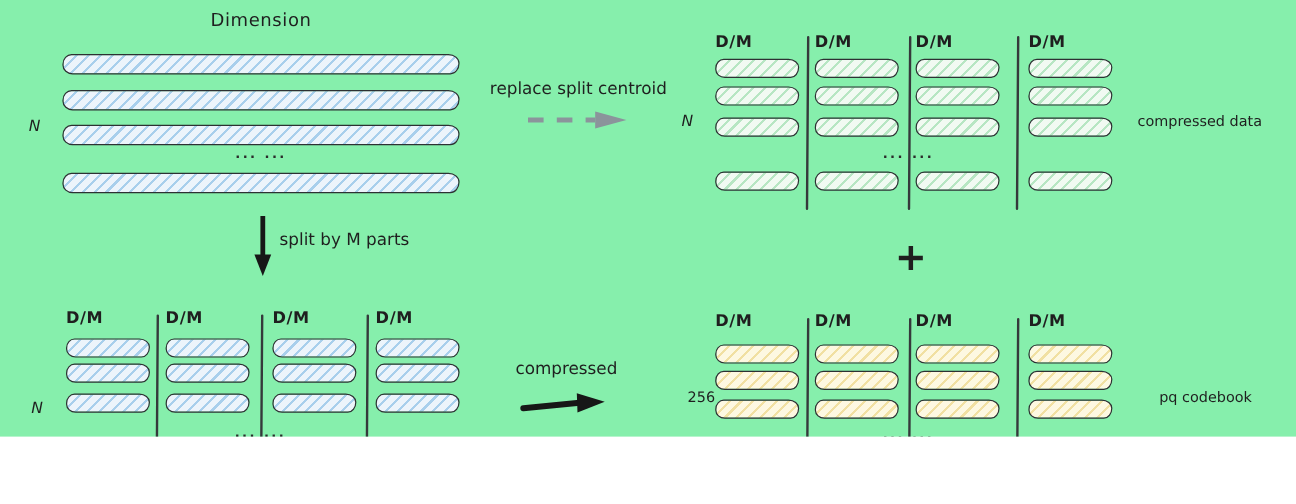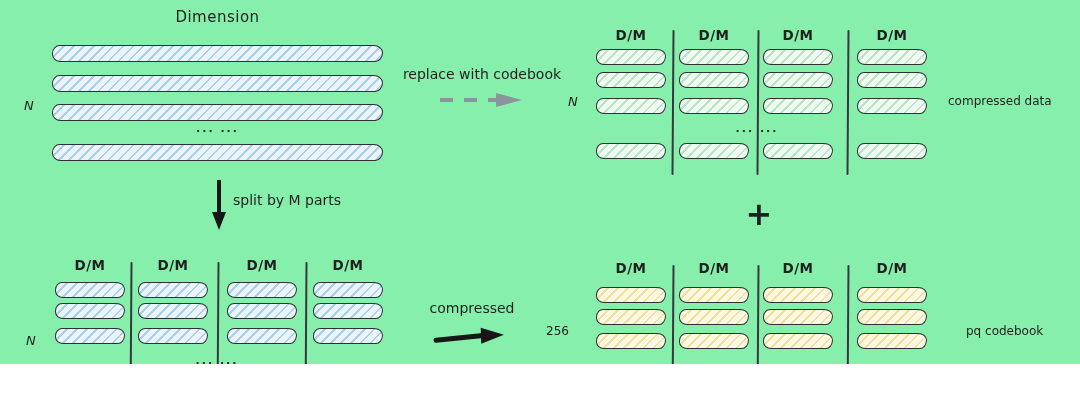--- a/index.html
+++ b/index.html
@@ -23,41 +23,41 @@
   }
   .long-bar{
     position:absolute;left:52px;width:331px;height:17px;box-sizing:border-box;
     border:1.8px solid var(--outline,#2d3133);
     border-radius:9px 11px 9px 10px / 10px 9px 11px 9px;
   }
   .hatch-blue{background:repeating-linear-gradient(135deg,var(--blue-hatch,#a8cfec) 0 1.8px,var(--blue-fill,#ecf4fb) 1.8px 7px);}
   .hatch-green{background:repeating-linear-gradient(135deg,var(--green-hatch,#b7e6c3) 0 1.8px,var(--green-fill,#f1faf2) 1.8px 7px);}
   .hatch-yellow{background:repeating-linear-gradient(135deg,var(--yellow-hatch,#f1e0a2) 0 1.8px,var(--yellow-fill,#fdf8e1) 1.8px 7px);}
   .pq-col{position:absolute;width:70px;height:150px;}
-  .pq-col .dmlabel{position:absolute;left:0;top:0;width:70px;text-align:center;}
+  .pq-col .dmlabel{position:absolute;left:0;top:0;width:70px;text-align:left;}
   .vline{position:absolute;width:2.4px;background:#35393b;border-radius:2px;transform:rotate(0.4deg);}
   svg{position:absolute;overflow:visible;}
 </style>
 </head>
 <body>
 
 <div id="canvas" style="--blue-fill: #ecf4fb; --blue-hatch: #a8cfec; --green-fill: #f1faf2; --green-hatch: #b7e6c3; --yellow-fill: #fdf8e1; --yellow-hatch: #f1e0a2; --outline: #2d3133; --ink: #1f1f1f;">
 
   <div>
     <div class="lbl title centered" style="left:52px;top:8px;width:331px;">Dimension</div>
     <div class="lbl nlabel" style="left:24px;top:98px;">N</div>
     <div class="long-bar hatch-blue" style="top:45px;"></div>
     <div class="long-bar hatch-blue" style="top:75px;"></div>
     <div class="long-bar hatch-blue" style="top:104px;"></div>
     <div class="lbl dots centered" style="left:52px;top:122px;width:331px;">... ...</div>
     <div class="long-bar hatch-blue" style="top:144px;"></div>
   </div>
 
   <div>
-    <div class="lbl annot centered" style="left:396px;top:66px;width:172px;">replace with codebook</div>
+    <div class="lbl annot centered" style="left:396px;top:66px;width:172px;">replace split centroid</div>
     <svg style="left:436px;top:92px;" width="95" height="16">
       <line x1="4" y1="8" x2="60" y2="8" stroke="#8b949b" stroke-width="4" stroke-dasharray="13 11"></line>
       <polygon points="60,1 86,8 60,15" fill="#8b949b"></polygon>
     </svg>
   </div>
 
   <div>
     <svg style="left:210px;top:178px;" width="18" height="54">
       <line x1="9" y1="2" x2="9" y2="36" stroke="#171717" stroke-width="4"></line>
       <polygon points="2,34 16,34 9,52" fill="#171717"></polygon>
@@ -142,21 +142,21 @@
         <div class="bar hatch-blue" style="top: 71px;"></div>
         <div class="bar hatch-blue" style="top: 118px;"></div>
       </div>
     <div class="vline" style="left:130px;top:262px;height:146px;"></div>
     <div class="vline" style="left:217px;top:262px;height:146px;"></div>
     <div class="vline" style="left:305px;top:262px;height:146px;"></div>
     <div class="lbl dots centered" style="left:177px;top:354px;width:80px;">... ...</div>
   </div>
 
   <div>
-    <div class="lbl caption" style="left:546px;top:324px;">256</div>
+    <div class="lbl caption" style="left:573px;top:324px;">256</div>
     <div class="pq-col" style="left:596px;top:260px;">
       <span class="dmlabel">D/M</span>
         <div class="bar hatch-yellow" style="top: 27px;"></div>
         <div class="bar hatch-yellow" style="top: 49px;"></div>
         <div class="bar hatch-yellow" style="top: 73px;"></div>
         <div class="bar hatch-yellow" style="top: 118px;"></div>
       </div>
     <div class="pq-col" style="left:679px;top:260px;">
       <span class="dmlabel">D/M</span>
         <div class="bar hatch-yellow" style="top: 27px;"></div>

